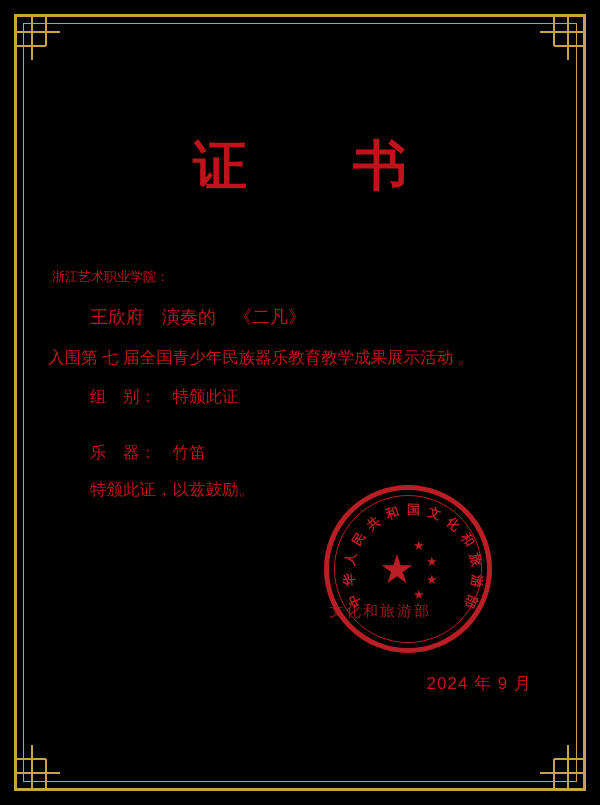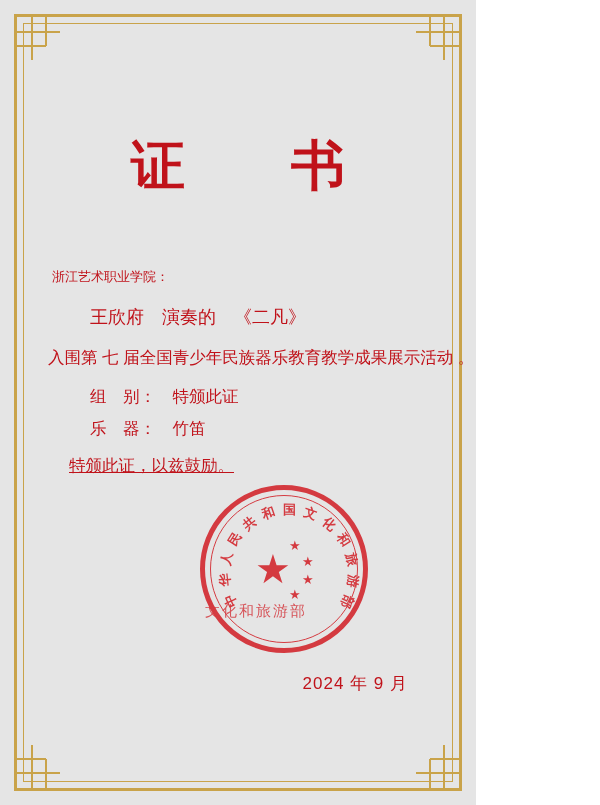--- a/index.html
+++ b/index.html
@@ -8,23 +8,23 @@
     background: #ffffff;
   }
   body {
     width: 600px;
     height: 805px;
     font-family: "Liberation Sans", sans-serif;
     overflow: hidden;
   }
   .certificate {
     position: relative;
-    width: 476px;
+    width: 600px;
     height: 805px;
-    background: #e5e5e5;
+    background: #000000;
     box-sizing: border-box;
   }
   
   .frame-outer {
     position: absolute;
     left: 14px;
     top: 14px;
     right: 14px;
     bottom: 14px;
     border: 3px solid #c9a34a;
@@ -82,23 +82,23 @@
     font-size: 16.5px;
     line-height: 1.9;
   }
   .line {
     white-space: pre;
   }
   .line.l-salutation { margin-left: 4px; font-size: 13px; }
   .line.l-work { margin-left: 42px; margin-top: 10px; font-size: 18px; }
   .line.l-event { margin-top: 8px; font-size: 16.5px; }
   .line.l-group { margin-left: 42px; margin-top: 8px; }
-  .line.l-instrument { margin-left: 42px; margin-top: 0; }
+  .line.l-instrument { margin-left: 42px; margin-top: 24px; }
   .line.l-teacher { margin-left: 42px; margin-top: 6px; }
-  .line.l-closing { margin-left: 21px; margin-top: 6px; text-decoration: underline; }
+  .line.l-closing { margin-left: 42px; margin-top: 6px; }
 
   .seal-area {
     position: absolute;
     right: 20px;
     bottom: 70px;
     width: 230px;
     height: 210px;
   }
   .seal {
     position: absolute;

